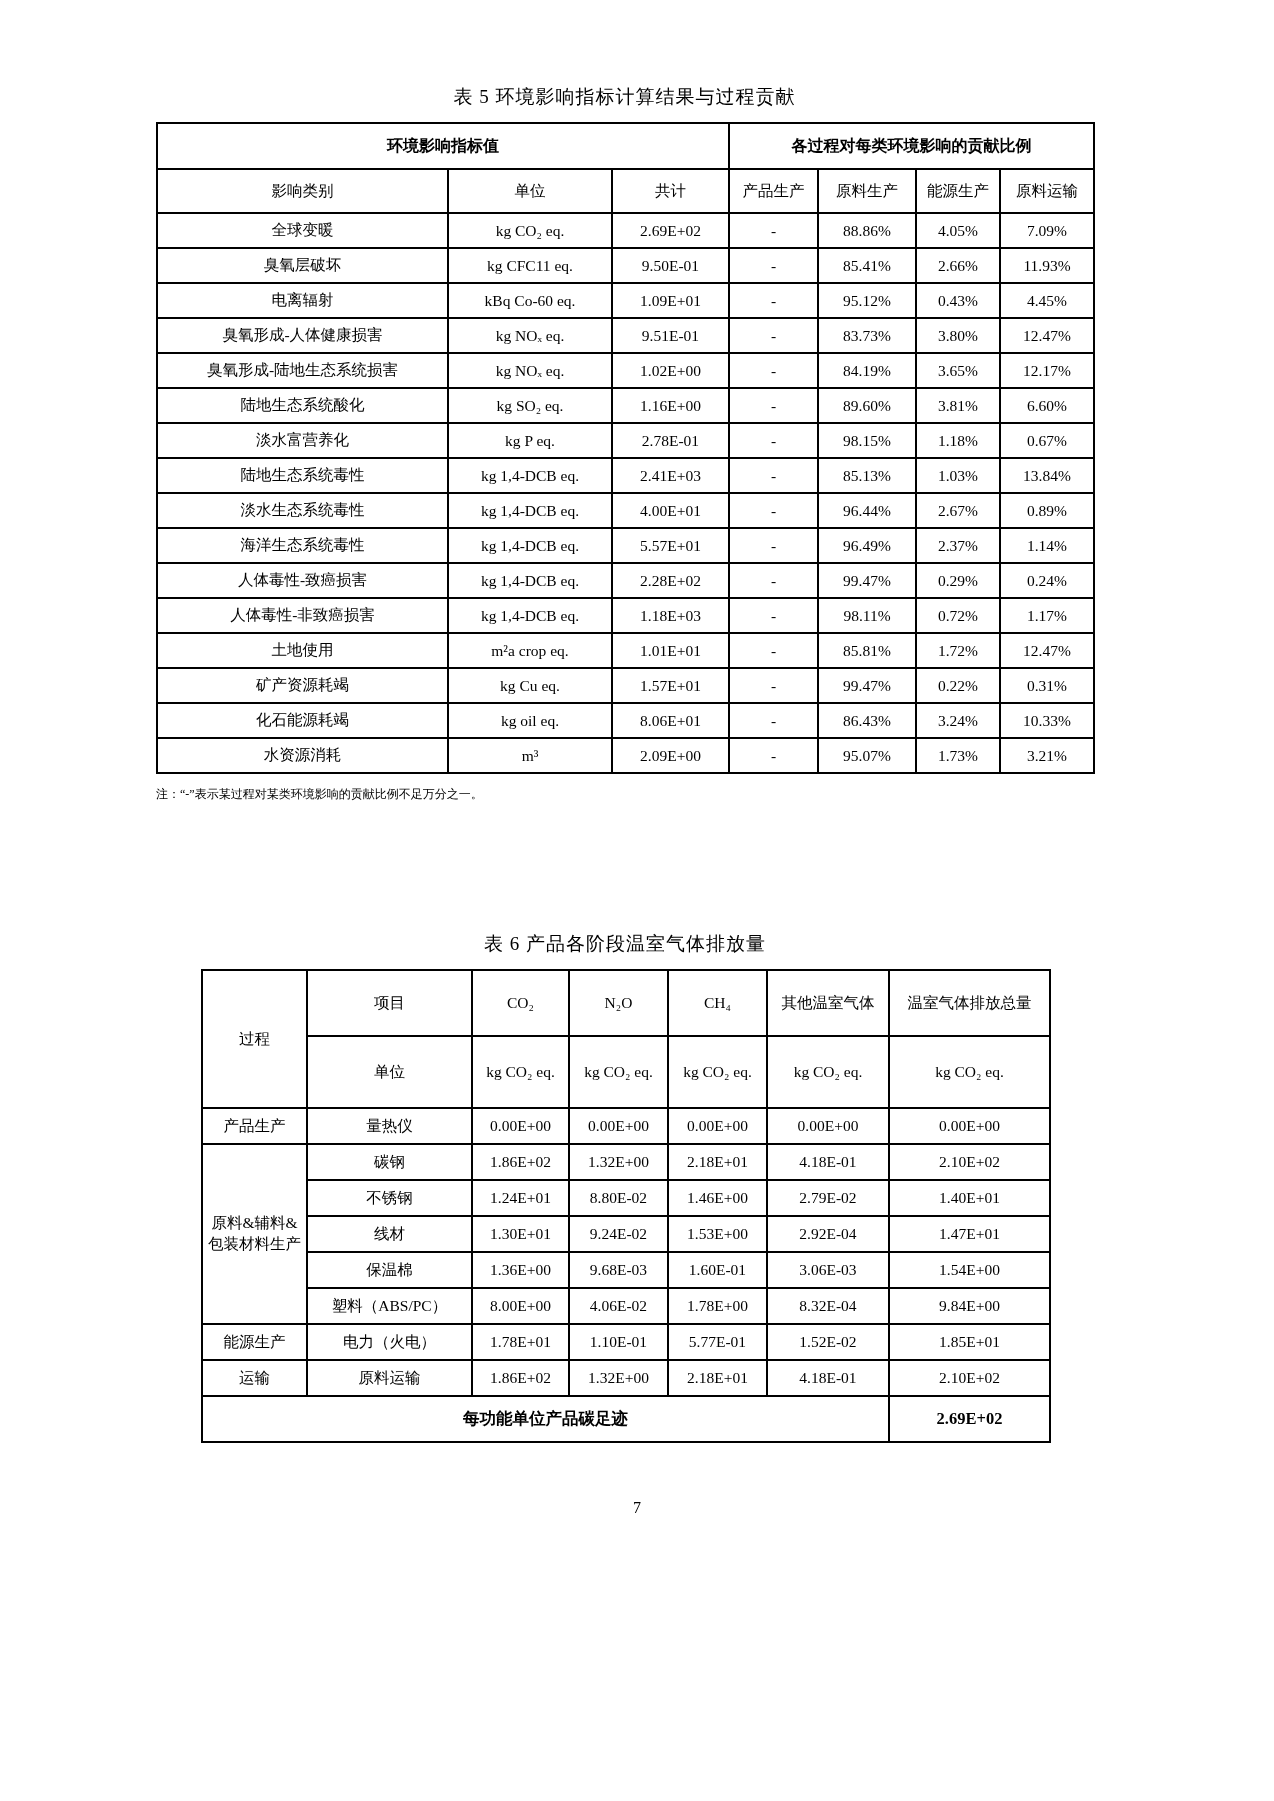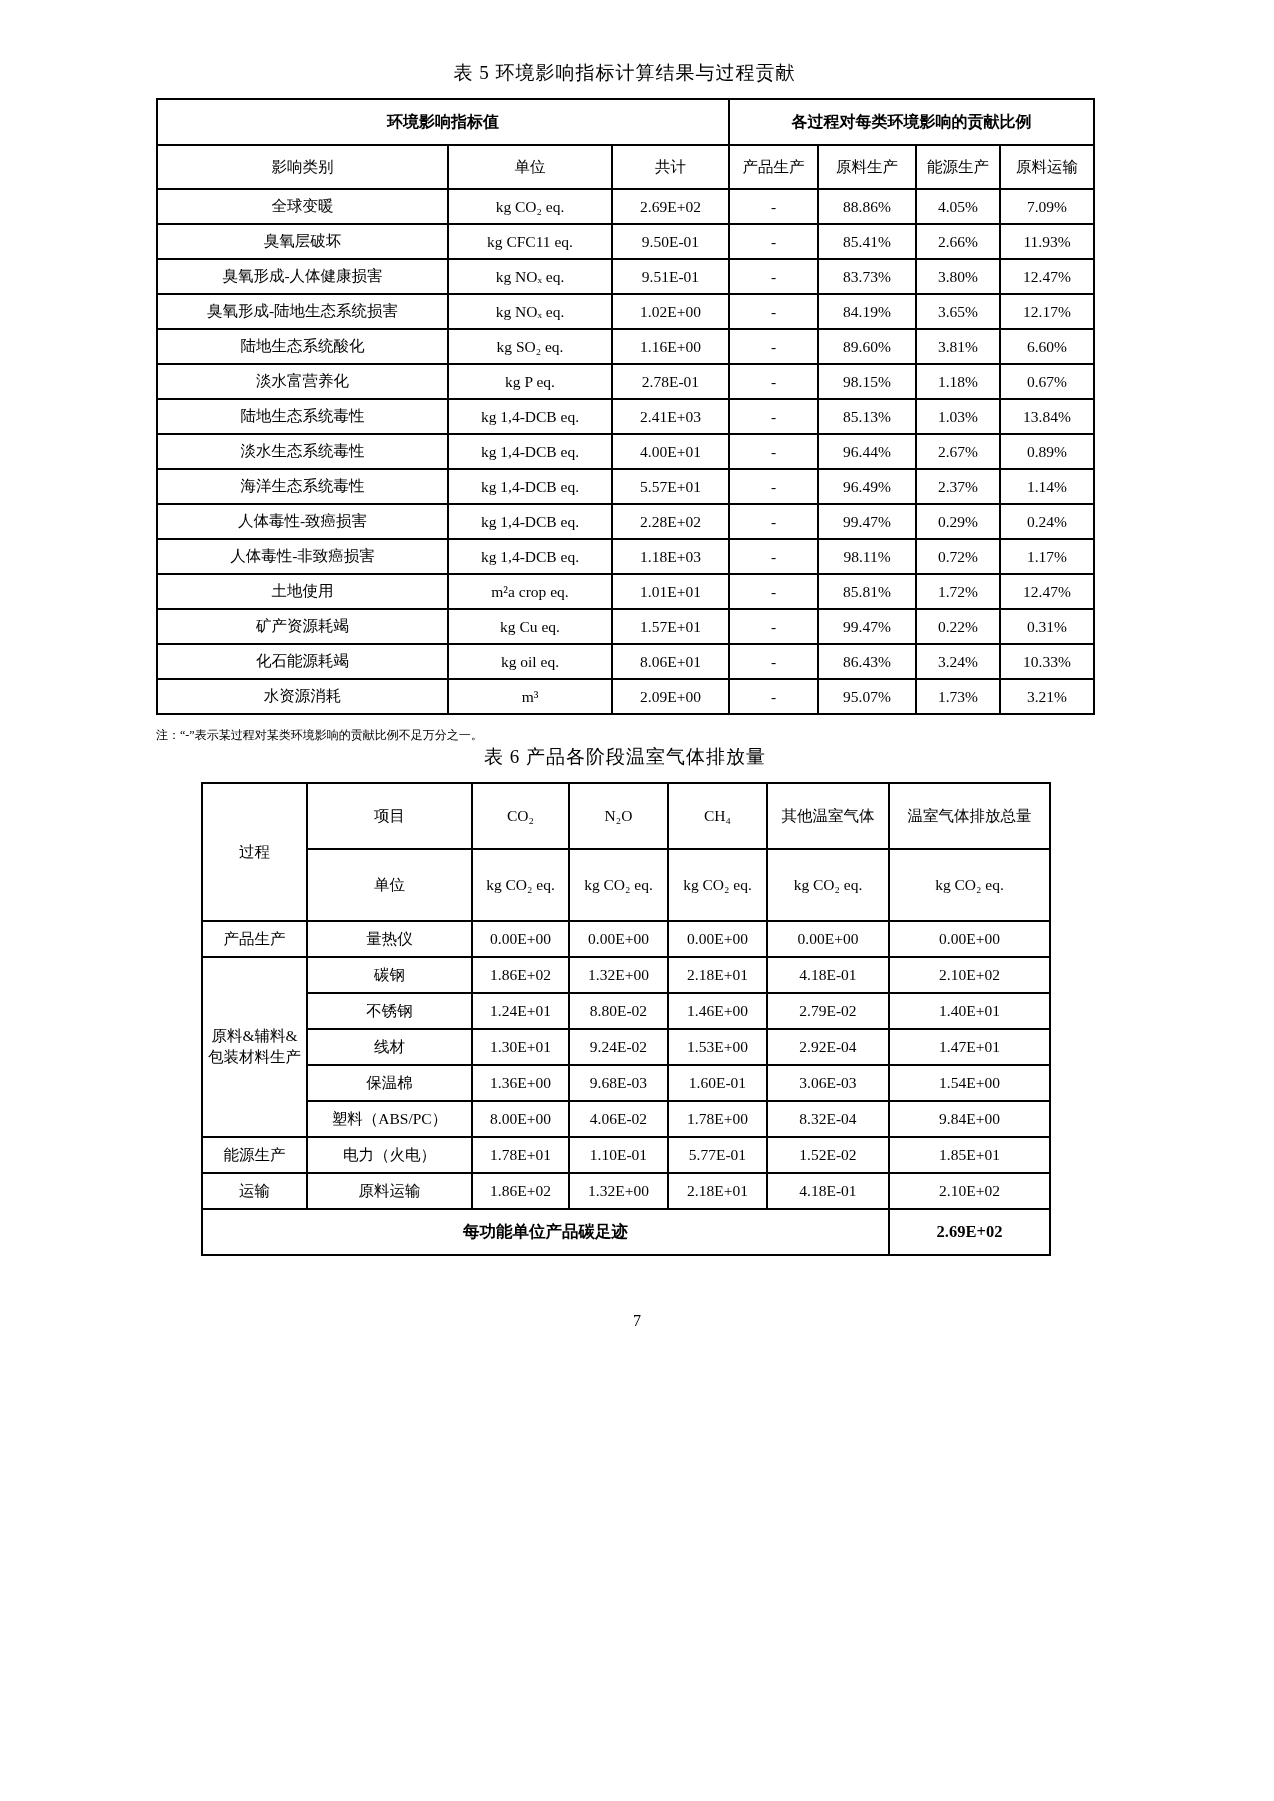--- a/index.html
+++ b/index.html
@@ -6,22 +6,22 @@
   body{
     width:1274px;height:1801px;background:#ffffff;position:relative;
     font-family:"Liberation Serif","DejaVu Serif",serif;color:#000;
   }
   .t5-wrap{width:937px;margin-left:156px;}
   .t6-wrap{width:848px;margin-left:201px;}
   .tbl-title{
     text-align:center;font-size:19px;letter-spacing:1px;
     font-weight:normal;
   }
-  #t5-title{padding-top:60px;}
-  #t6-title{}
+  #t5-title{padding-top:84px;}
+  #t6-title{margin-top:128px;}
   table{
     border-collapse:collapse;table-layout:fixed;margin-top:12px;
     font-size:15.5px;
   }
   #t5{width:937px;padding-left:16px;}
   #t6{width:848px;}
   th,td{
     border:2px solid #000;text-align:center;vertical-align:middle;
     padding:1px 3px;font-weight:normal;overflow:hidden;
   }
@@ -85,20 +85,29 @@
           <td>7.09%</td>
         </tr>
         <tr>
           <td>臭氧层破坏</td>
           <td>kg CFC11 eq.</td>
           <td>9.50E-01</td>
           <td>-</td>
           <td>85.41%</td>
           <td>2.66%</td>
           <td>11.93%</td>
+        </tr>
+        <tr>
+          <td>电离辐射</td>
+          <td>kBq Co-60 eq.</td>
+          <td>1.09E+01</td>
+          <td>-</td>
+          <td>95.12%</td>
+          <td>0.43%</td>
+          <td>4.45%</td>
         </tr>
         <tr>
           <td>臭氧形成-人体健康损害</td>
           <td>kg NOₓ eq.</td>
           <td>9.51E-01</td>
           <td>-</td>
           <td>83.73%</td>
           <td>3.80%</td>
           <td>12.47%</td>
         </tr>

